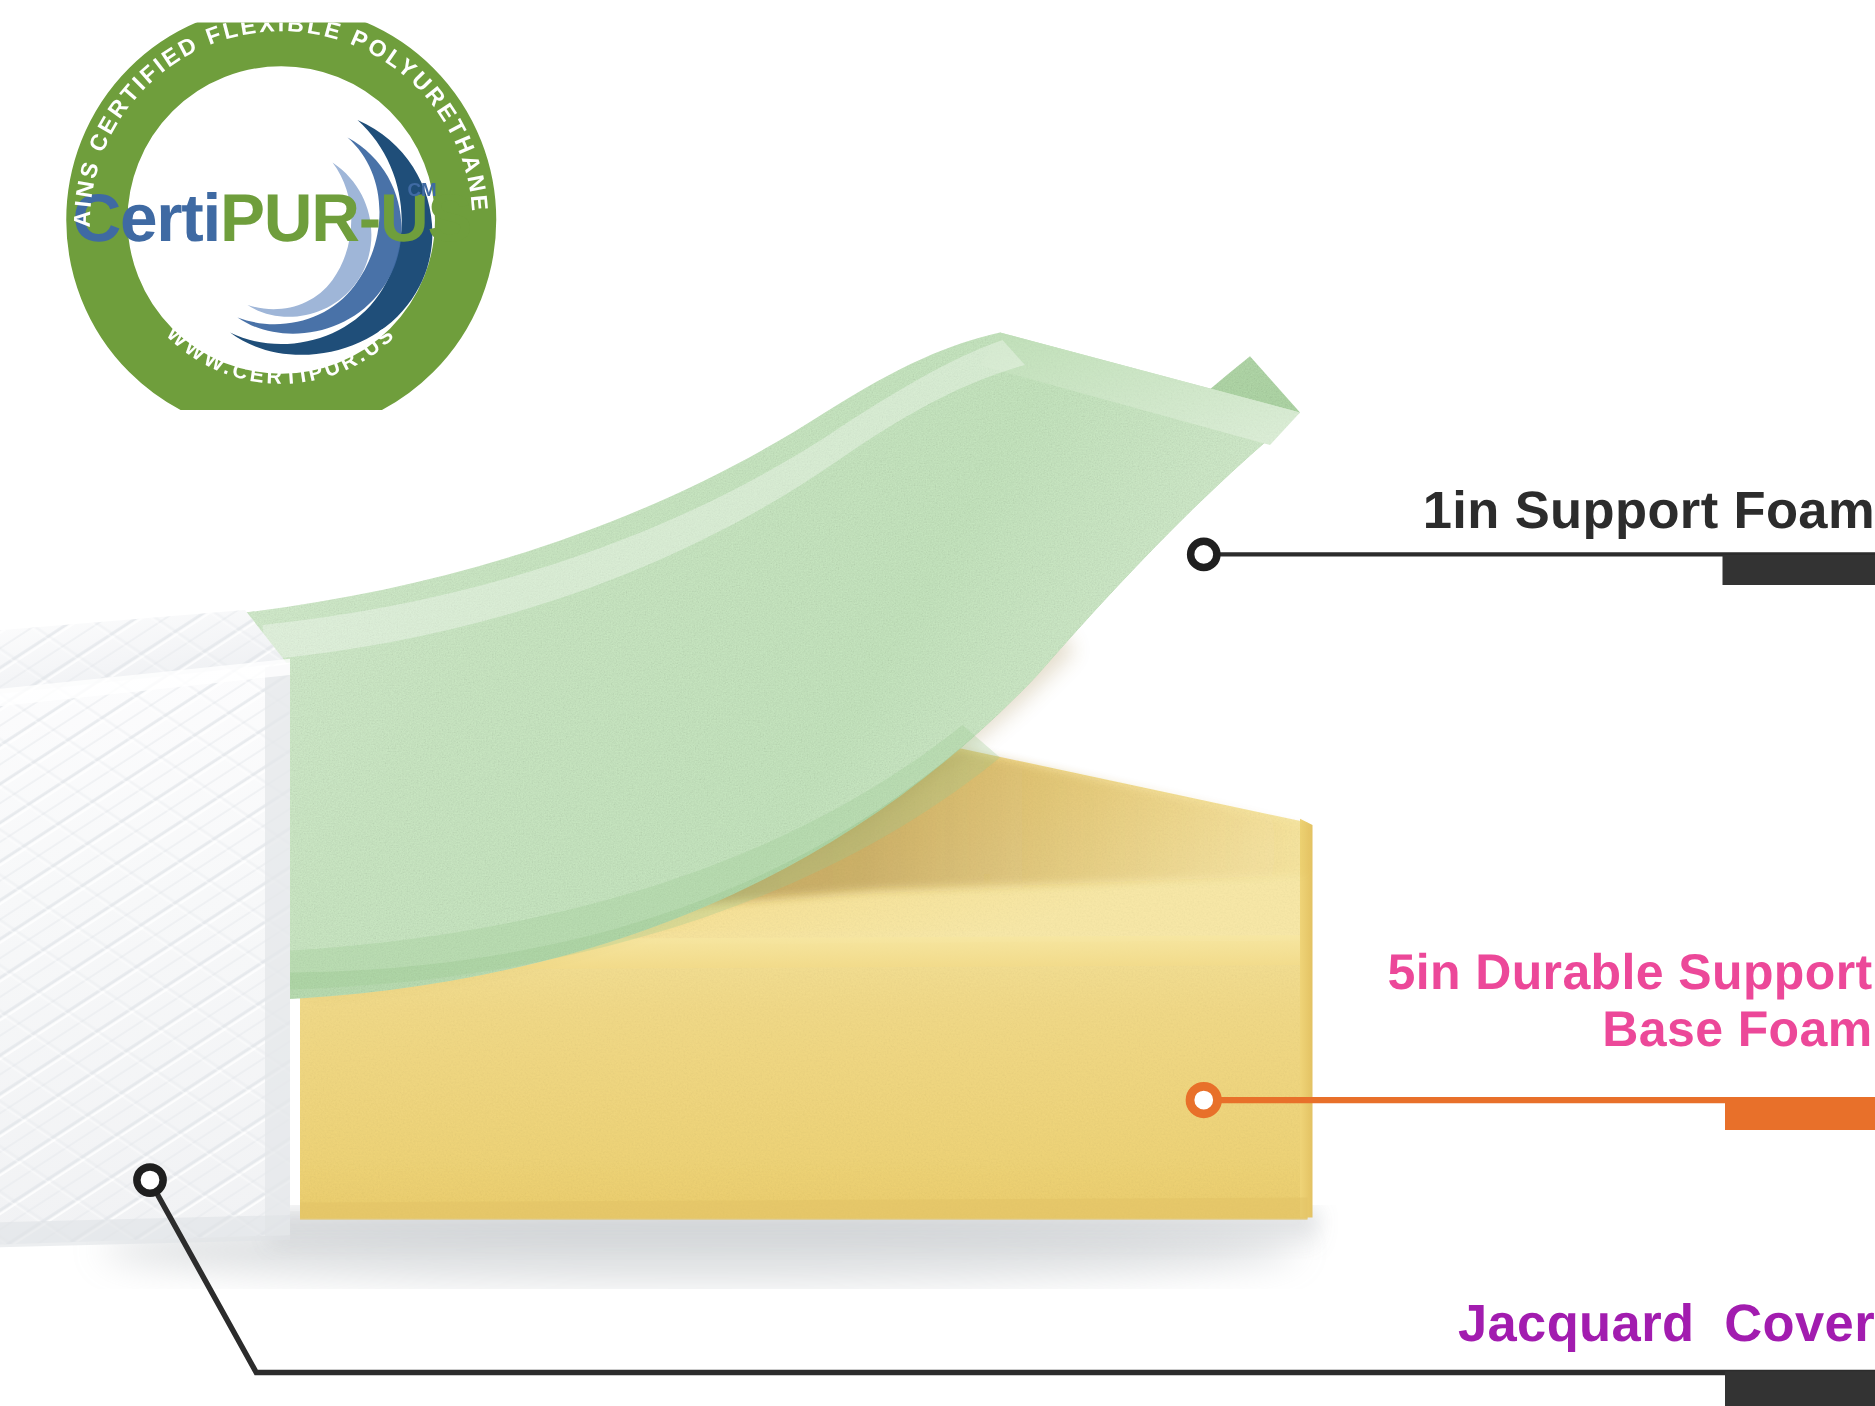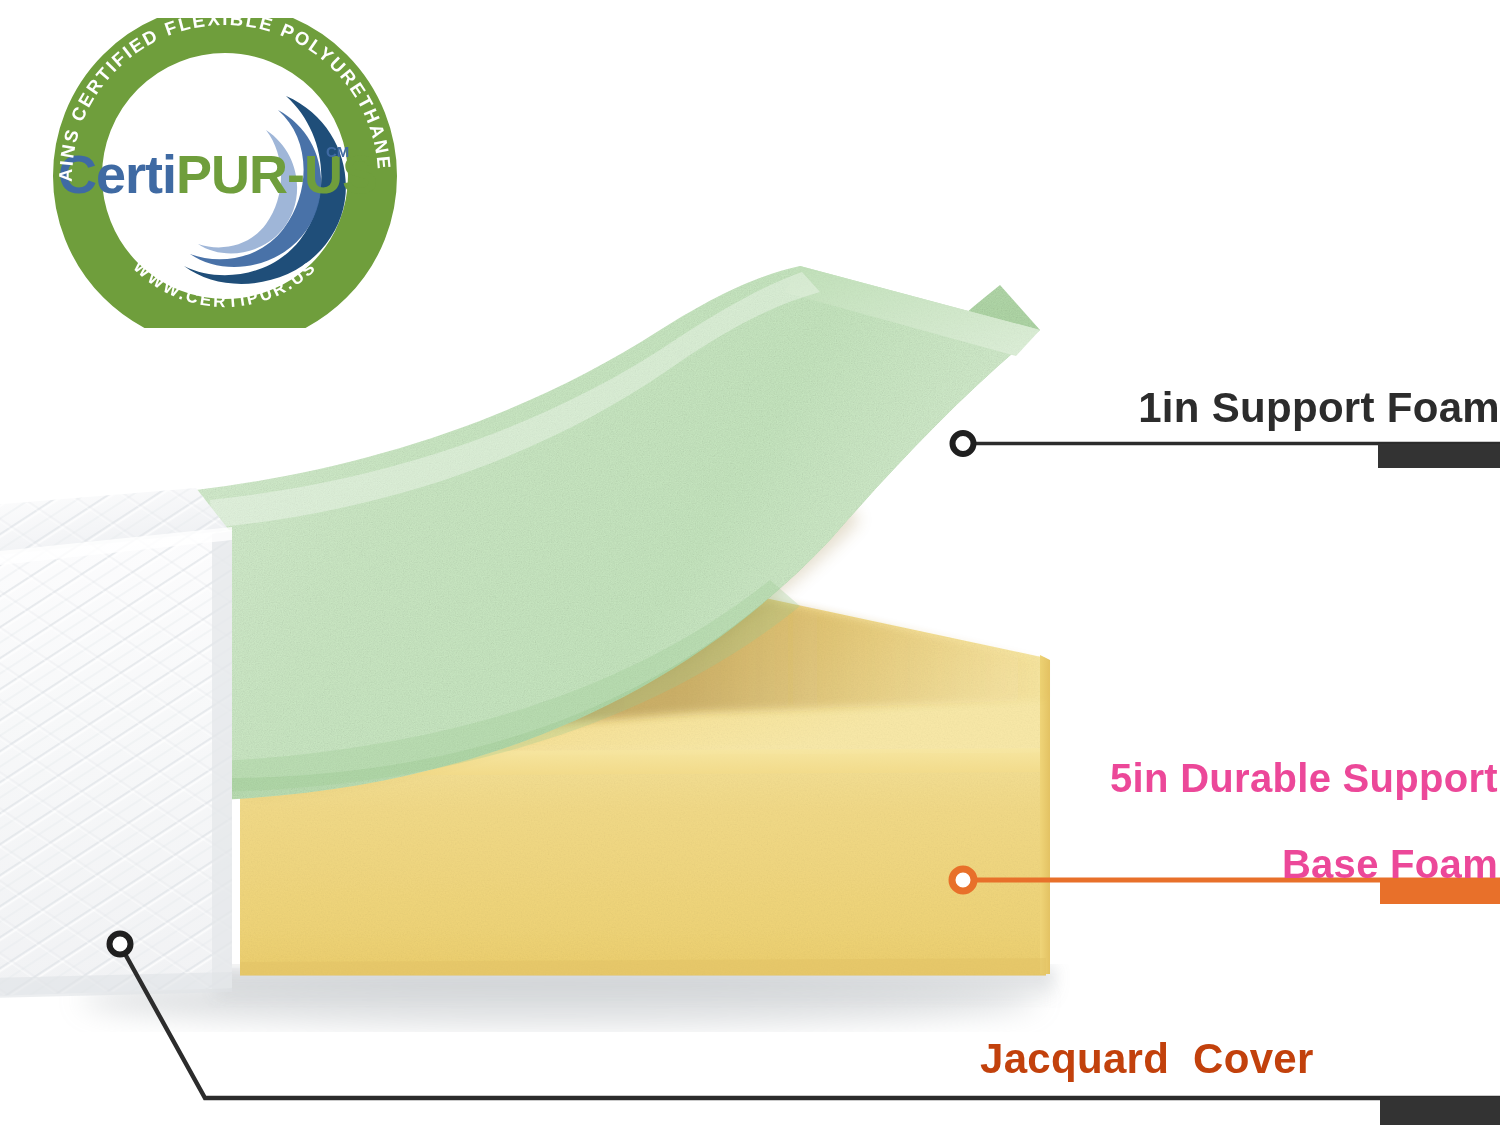--- a/index.html
+++ b/index.html
@@ -49,25 +49,26 @@
     text-align:right;
     width:520px;
   }
   #label-support{
     right:2px; top:755px;
     font-size:40px;
     color:#ec4899;
     text-align:right;
     width:520px;
   }
-  #label-support .line2{display:block;margin-top:40px;}
+  #label-support .line2{display:block;}
   #label-jacquard{
     right:0px; top:1035px;
     font-size:42px;
-    color:#c2410c;
+    color:#a21caf;
+    text-align:right;
     width:520px;
   }
 
   
   #connectors{
     position:absolute; left:0; top:0;
     width:1500px; height:1125px;
     pointer-events:none;
   }
   #connectors svg{display:block;width:100%;height:100%;}

